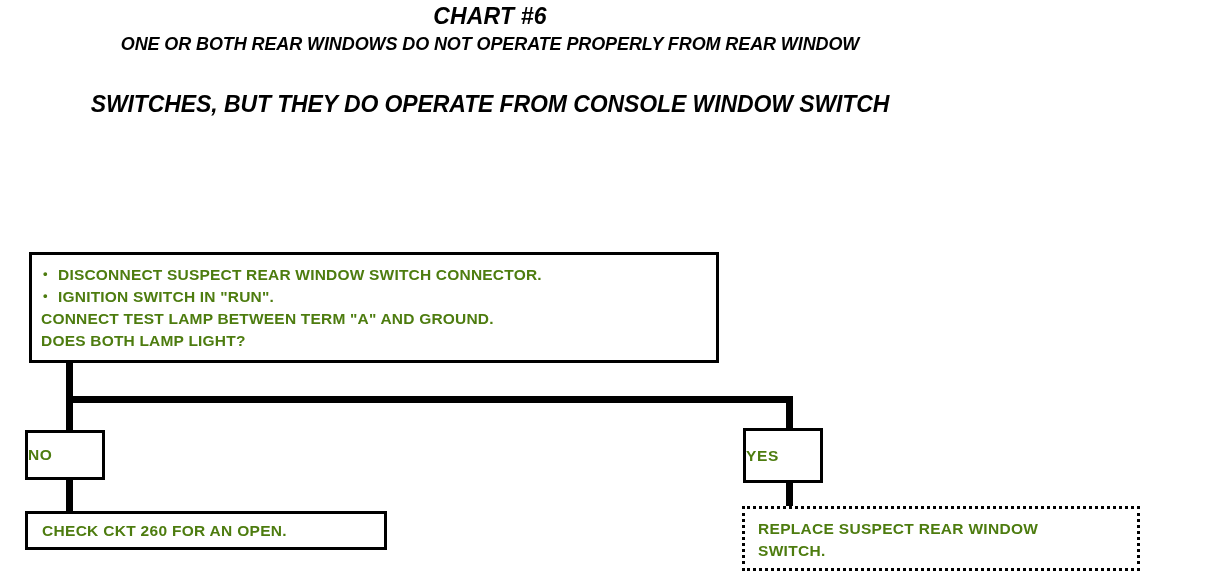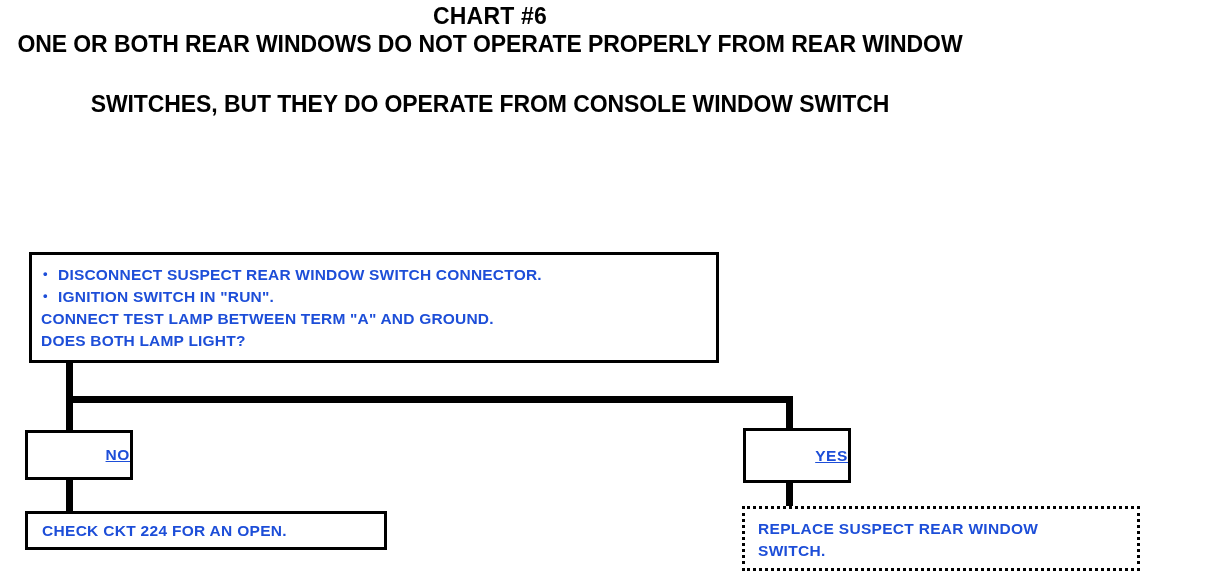--- a/index.html
+++ b/index.html
@@ -20,50 +20,51 @@
     overflow: hidden;
   }
 
   
   .title-block {
     position: absolute;
     left: 0;
     top: 0;
     width: 980px;
     text-align: center;
+    font-style: italic;
   }
   .title-line {
     font-weight: bold;
     color: #000000;
     letter-spacing: 0.2px;
     white-space: nowrap;
   }
   .title-line-1 {
     font-size: 23px;
     line-height: 28px;
     margin-top: 2px;
   }
   .title-line-2 {
-    font-size: 23px;
+    font-size: 18px;
     line-height: 29px;
     letter-spacing: -0.1px;
   }
   .title-line-3 {
     font-size: 23px;
     line-height: 29px;
     letter-spacing: -0.1px;
     margin-top: 31px;
   }
 
   
   .node {
     position: absolute;
     box-sizing: border-box;
     background: #ffffff;
-    color: #1d4ed8;
+    color: #4d7c0f;
     font-weight: bold;
   }
   .node.solid {
     border: 3px solid #000000;
   }
   .node.dotted {
     border: 3px dotted #000000;
   }
 
   
@@ -88,28 +89,27 @@
     left: 11px;
     top: -1px;
     font-size: 13px;
   }
   .q-line.indent {
     padding-left: 9px;
   }
 
   
   .decision {
-    width: 108px;
+    width: 80px;
     height: 50px;
     display: flex;
     align-items: center;
-    justify-content: flex-end;
+    justify-content: flex-start;
     font-size: 15.5px;
     letter-spacing: 0.6px;
-    text-decoration: underline;
   }
   #no-box  { left: 25px;  top: 430px; }
   #yes-box { left: 743px; top: 428px; height: 55px; }
 
   
   #check-ckt-box {
     left: 25px;
     top: 511px;
     width: 362px;
     height: 39px;
@@ -174,21 +174,21 @@
   <div class="conn" id="conn-no-in"></div>
   <div class="conn" id="conn-yes-in"></div>
   <div class="conn" id="conn-no-out"></div>
   <div class="conn" id="conn-yes-out"></div>
 
   <div class="node solid decision" id="no-box">
     <span>NO</span>
   </div>
 
   <div class="node solid" id="check-ckt-box">
-    <span>CHECK CKT 224 FOR AN OPEN.</span>
+    <span>CHECK CKT 260 FOR AN OPEN.</span>
   </div>
 
   <div class="node dotted" id="replace-box">
     <div class="r-line">REPLACE SUSPECT REAR WINDOW</div>
     <div class="r-line">SWITCH.</div>
   </div>
 
   <div class="node solid decision" id="yes-box">
     <span>YES</span>
   </div>

